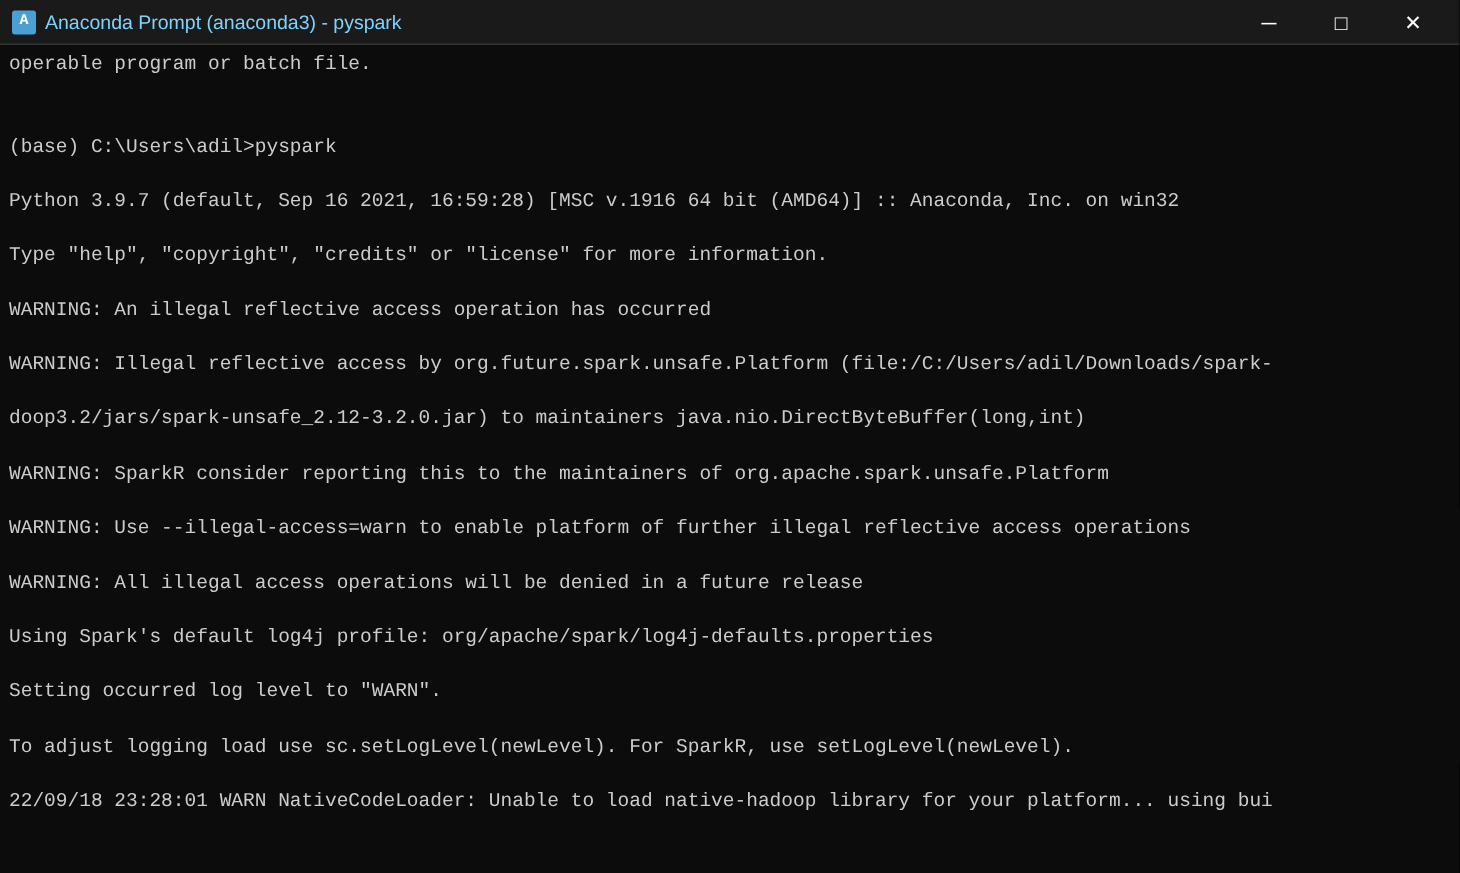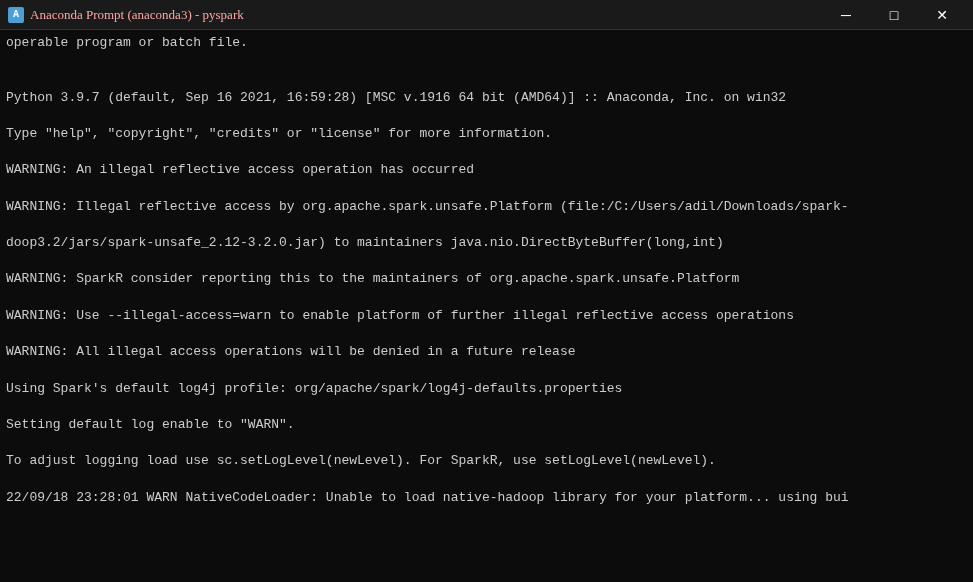--- a/index.html
+++ b/index.html
@@ -38,23 +38,23 @@
       display: flex;
       align-items: center;
       justify-content: center;
       font-size: 10px;
       color: #fff;
       font-weight: bold;
       flex-shrink: 0;
     }
 
     .title-bar-text {
-      color: #fca5a5;
+      color: #7dd3fc;
       font-size: 13px;
-      font-family: Liberation Serif, serif;
+      font-family: Liberation Sans, sans-serif;
       flex: 1;
     }
 
     .title-bar-controls {
       display: flex;
       gap: 2px;
     }
 
     .title-bar-btn {
       width: 46px;
@@ -96,30 +96,31 @@
     <span class="title-bar-text">Anaconda Prompt (anaconda3) - pyspark</span>
     <div class="title-bar-controls">
       <div class="title-bar-btn">─</div>
       <div class="title-bar-btn">□</div>
       <div class="title-bar-btn close-btn">✕</div>
     </div>
   </div>
 
   <div class="terminal-body" id="terminal-content"><span class="line">operable program or batch file.</span>
 <span class="line"></span>
+<span class="line">(base) C:\Users\adil&gt;pyspark</span>
 <span class="line">Python 3.9.7 (default, Sep 16 2021, 16:59:28) [MSC v.1916 64 bit (AMD64)] :: Anaconda, Inc. on win32</span>
 <span class="line">Type "help", "copyright", "credits" or "license" for more information.</span>
 <span class="line">WARNING: An illegal reflective access operation has occurred</span>
-<span class="line">WARNING: Illegal reflective access by org.apache.spark.unsafe.Platform (file:/C:/Users/adil/Downloads/spark-</span>
+<span class="line">WARNING: Illegal reflective access by org.future.spark.unsafe.Platform (file:/C:/Users/adil/Downloads/spark-</span>
 <span class="line">doop3.2/jars/spark-unsafe_2.12-3.2.0.jar) to maintainers java.nio.DirectByteBuffer(long,int)</span>
 <span class="line">WARNING: SparkR consider reporting this to the maintainers of org.apache.spark.unsafe.Platform</span>
 <span class="line">WARNING: Use --illegal-access=warn to enable platform of further illegal reflective access operations</span>
 <span class="line">WARNING: All illegal access operations will be denied in a future release</span>
 <span class="line">Using Spark's default log4j profile: org/apache/spark/log4j-defaults.properties</span>
-<span class="line">Setting default log enable to "WARN".</span>
+<span class="line">Setting occurred log level to "WARN".</span>
 <span class="line">To adjust logging load use sc.setLogLevel(newLevel). For SparkR, use setLogLevel(newLevel).</span>
 <span class="line">22/09/18 23:28:01 WARN NativeCodeLoader: Unable to load native-hadoop library for your platform... using bui</span>
 
 <span class="line"></span>
 
 
 
 
 
 <span class="line"></span>

